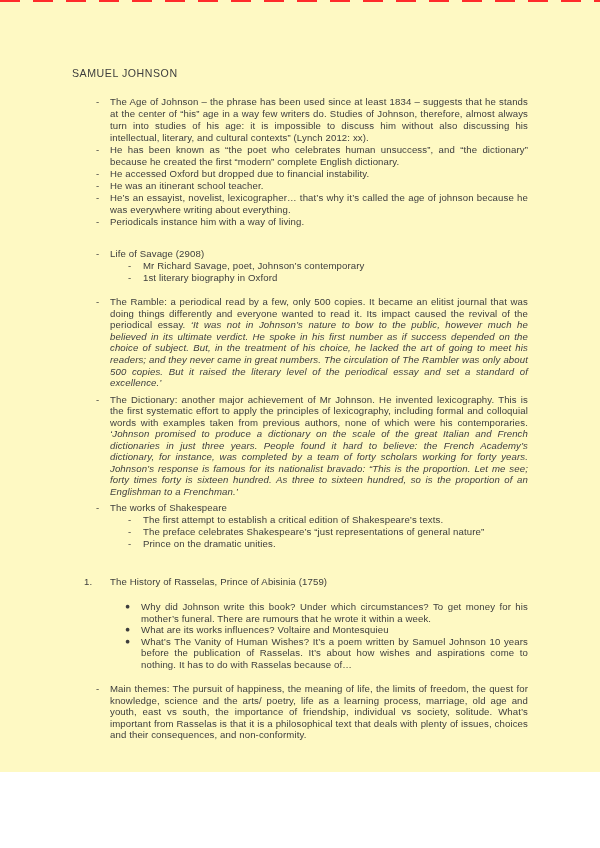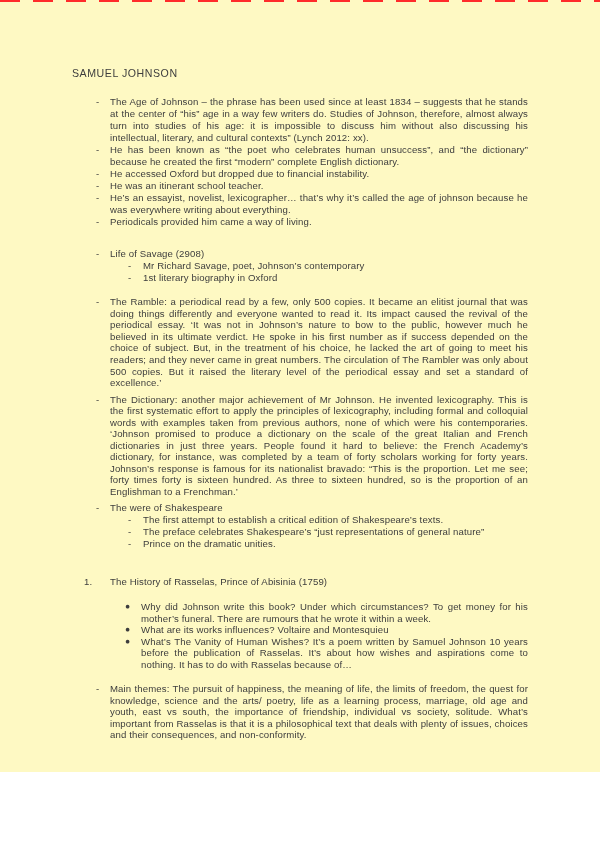--- a/index.html
+++ b/index.html
@@ -20,21 +20,21 @@
   .title{
     margin:67px 0 0 72px;
     font-size:10.6px;
     letter-spacing:0.55px;
     line-height:12px;
   }
   .row{display:flex;align-items:flex-start;}
   .mk{flex:0 0 14px;}
   .t{flex:1 1 auto;}
   .just{text-align:justify;}
-  .it{}
+  .it{font-style:italic;}
 
   
   .l1{margin-left:96px;width:432px;line-height:12px;}
   .lh116{line-height:11.6px;}
   .lh115{line-height:11.5px;}
 
   
   .l2{margin-left:128px;width:400px;line-height:12px;}
   .l2 .mk{flex:0 0 15px;}
 
@@ -78,21 +78,21 @@
     <div class="row l1">
       <span class="mk">-</span>
       <div class="t just">He was an itinerant school teacher.</div>
     </div>
     <div class="row l1">
       <span class="mk">-</span>
       <div class="t just">He’s an essayist, novelist, lexicographer… that’s why it’s called the age of johnson because he was everywhere writing about everything.</div>
     </div>
     <div class="row l1">
       <span class="mk">-</span>
-      <div class="t just">Periodicals provided him came a way of living.</div>
+      <div class="t just">Periodicals instance him with a way of living.</div>
     </div>
   </div>
 
   <div class="mt20">
     <div class="row l1">
       <span class="mk">-</span>
       <div class="t">Life of Savage (2908)</div>
     </div>
     <div class="row l2">
       <span class="mk">-</span>
@@ -110,21 +110,21 @@
   </div>
 
   <div class="row l1 lh115 mt5">
     <span class="mk">-</span>
     <div class="t just"><span>The Dictionary: another major achievement of Mr Johnson. He invented lexicography. This is the first systematic effort to apply the principles of lexicography, including formal and colloquial words with examples taken from previous authors, none of which were his contemporaries. </span><span class="it">‘Johnson promised to produce a dictionary on the scale of the great Italian and French dictionaries in just three years. People found it hard to believe: the French Academy’s dictionary, for instance, was completed by a team of forty scholars working for forty years. Johnson’s response is famous for its nationalist bravado: “This is the proportion. Let me see; forty times forty is sixteen hundred. As three to sixteen hundred, so is the proportion of an Englishman to a Frenchman.’</span></div>
   </div>
 
   <div class="mt5">
     <div class="row l1 lh115">
       <span class="mk">-</span>
-      <div class="t">The were of Shakespeare</div>
+      <div class="t">The works of Shakespeare</div>
     </div>
     <div class="row l2 lh115">
       <span class="mk">-</span>
       <div class="t">The first attempt to establish a critical edition of Shakespeare’s texts.</div>
     </div>
     <div class="row l2 lh115">
       <span class="mk">-</span>
       <div class="t">The preface celebrates Shakespeare’s “just representations of general nature”</div>
     </div>
     <div class="row l2 lh115">

